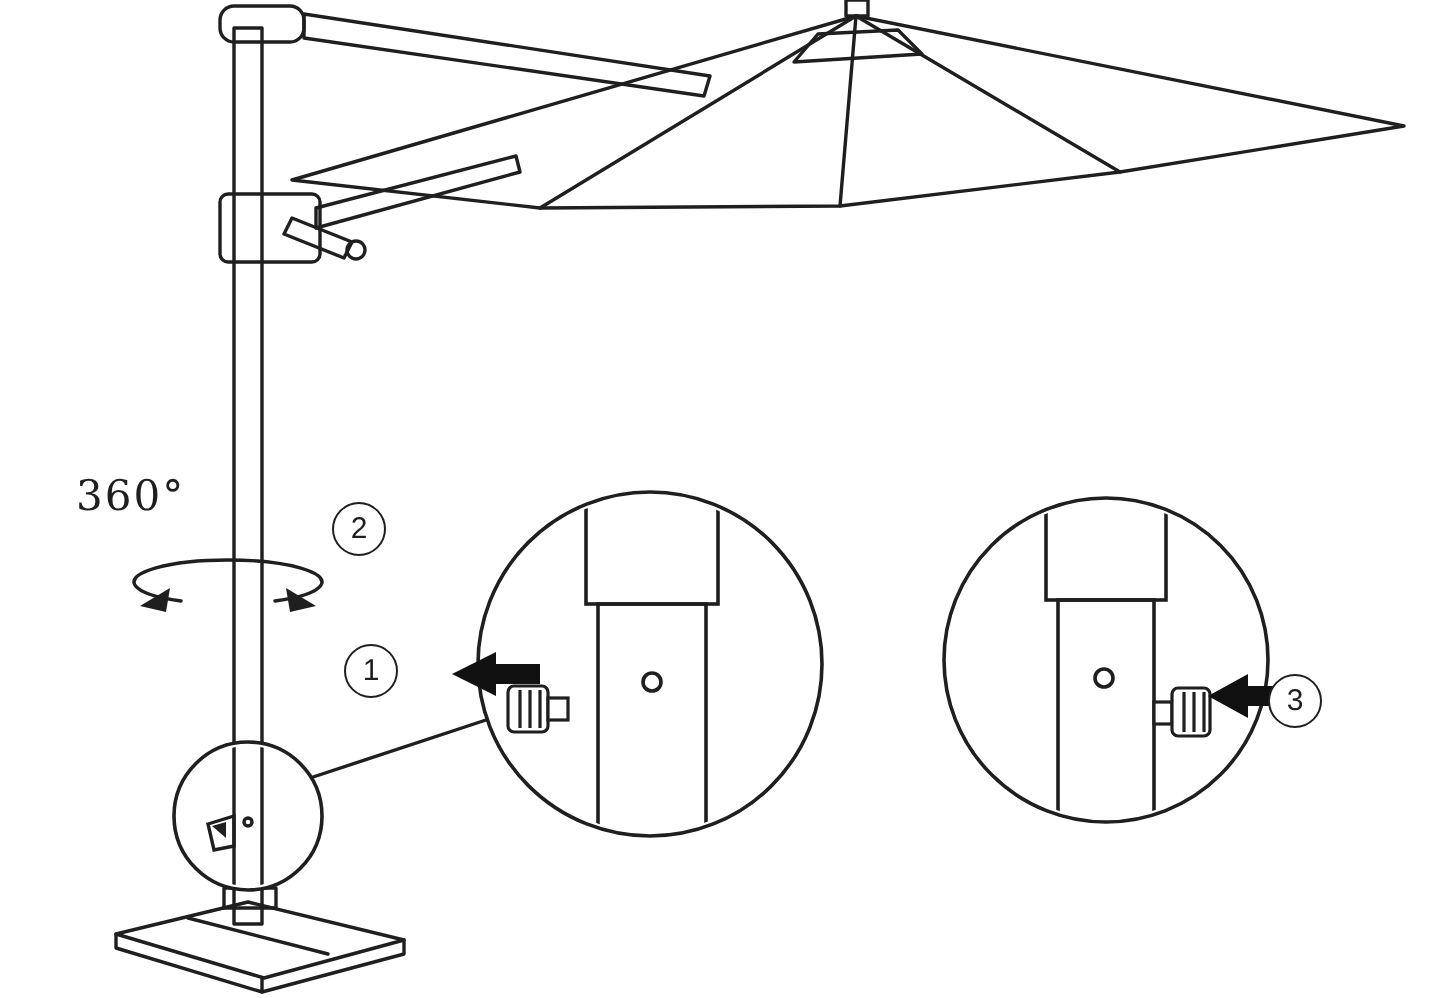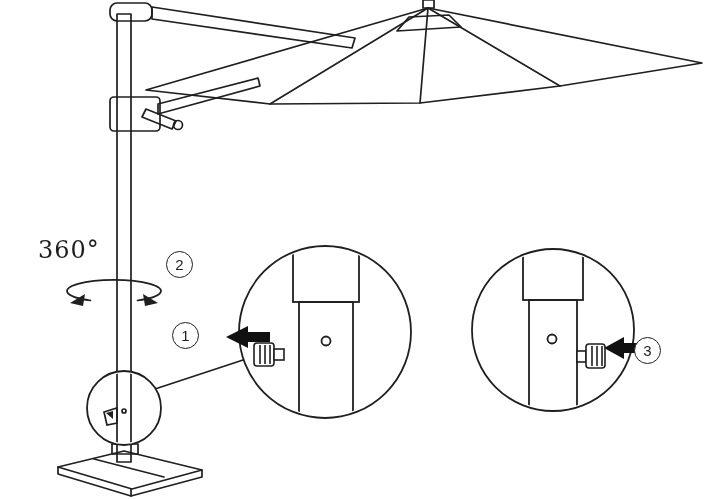--- a/index.html
+++ b/index.html
@@ -18,21 +18,21 @@
   .stage svg {
     position: absolute;
     left: 0;
     top: 0;
   }
   .rotation-label {
     position: absolute;
     left: 38px;
     top: 236px;
     font-family: "DejaVu Serif", serif;
-    font-size: 24px;
+    font-size: 21px;
     color: #1f1f1f;
     letter-spacing: 1px;
     user-select: none;
   }
   .callout {
     position: absolute;
     width: 27px;
     height: 27px;
     border: 1.7px solid #1f1f1f;
     border-radius: 50%;

